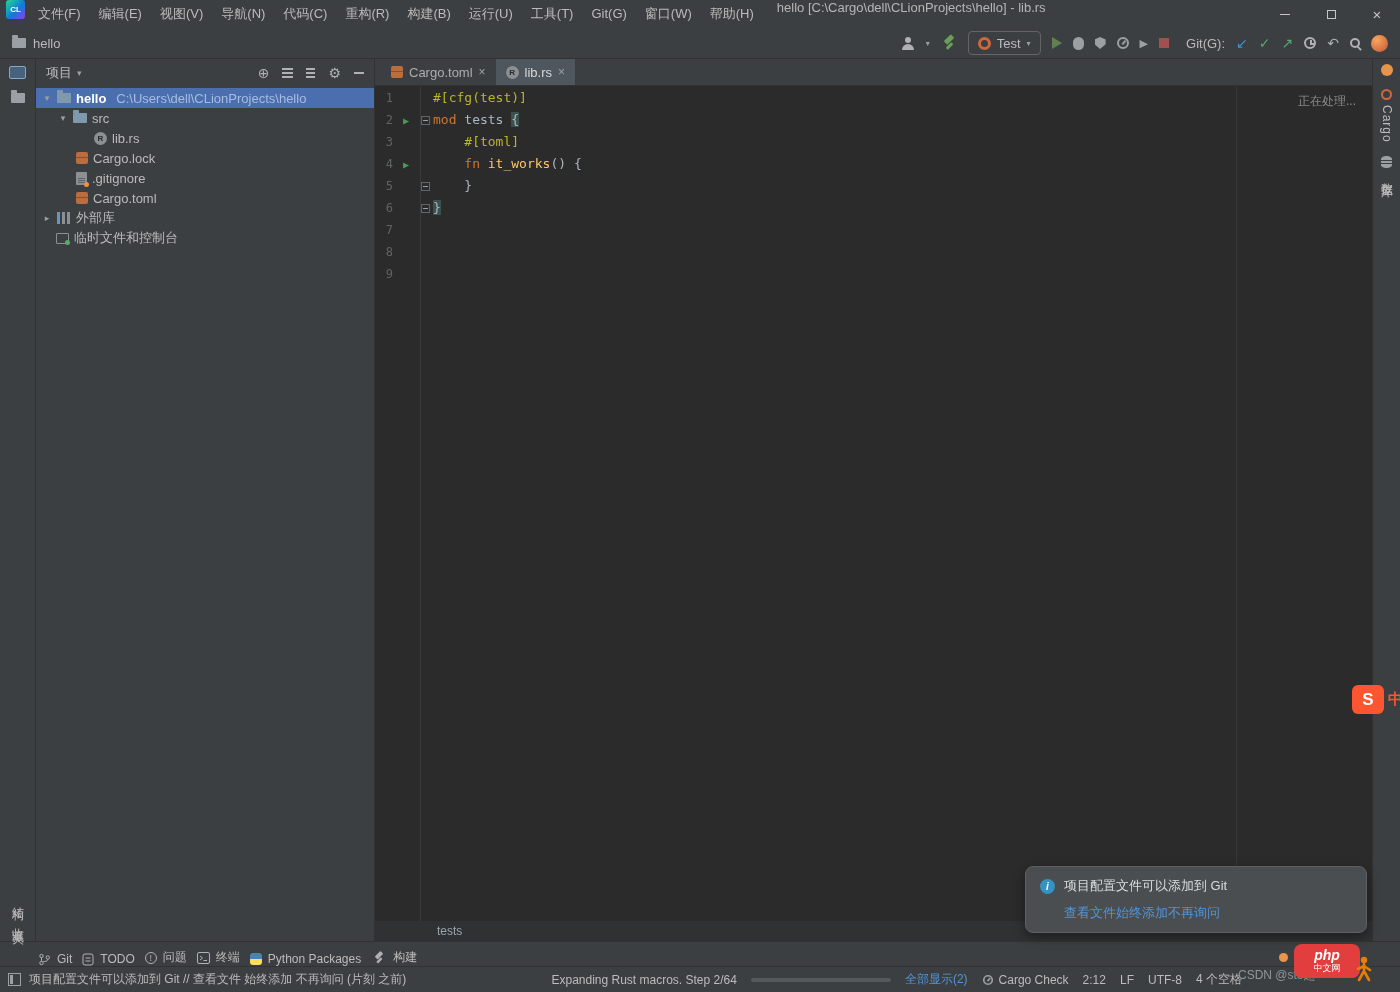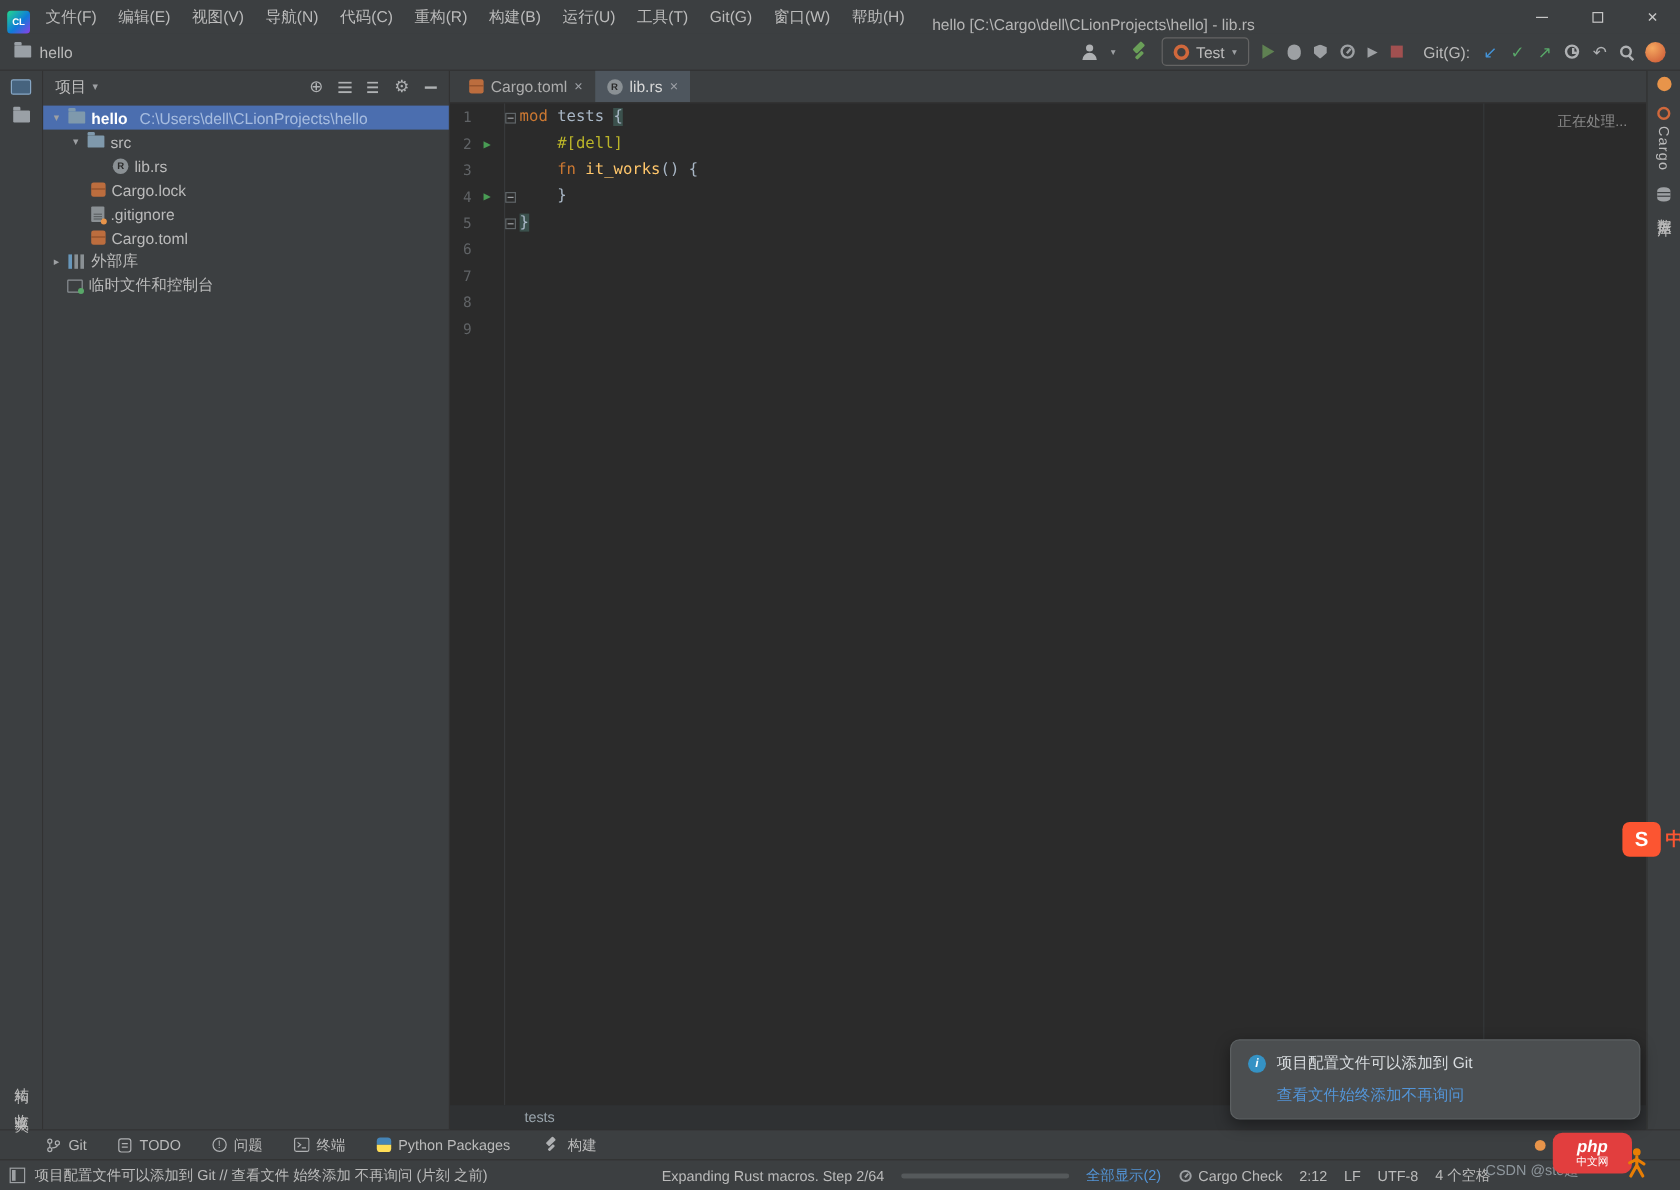--- a/index.html
+++ b/index.html
@@ -1,21 +1,21 @@
 <!DOCTYPE html>
 <html><head>
 <meta charset="utf-8">
 <style>
 *{box-sizing:border-box;margin:0;padding:0}
 html,body{background:#1e1e1e}
 [data-interactable="true"]{cursor:pointer}
 .window{position:relative;width:1400px;height:992px;background:#3c3f41;font-family:"Liberation Sans","DejaVu Sans",sans-serif;color:#bbbbbb;overflow:hidden;user-select:none}
 
 
-.title-bar{height:28px;display:flex;align-items:flex-end;background:#3c3f41;padding-left:6px}
+.title-bar{height:28px;display:flex;align-items:flex-start;background:#3c3f41;padding-left:6px}
 .app-icon{width:19px;height:19px;border-radius:3px;background:linear-gradient(135deg,#22d88f,#0f7bd8 55%,#8f3ee8);color:#fff;font-size:8px;font-weight:bold;display:flex;align-items:center;justify-content:center;margin-right:4px;flex:none}
 .menu-bar{display:flex;align-items:center}
 .menu-item{padding:0 9px;font-size:13px;line-height:28px;color:#bbbbbb;white-space:nowrap}
 .window-title{margin-left:14px;font-size:13px;color:#b5b5b5;white-space:nowrap;overflow:hidden}
 .window-controls{margin-left:auto;display:flex;height:28px;flex:none}
 .win-btn{width:46px;display:flex;align-items:center;justify-content:center;color:#c6c6c6;font-size:15px}
 .win-min-glyph{display:block;width:10px;height:1px;background:#c6c6c6}
 .win-max-glyph{display:block;width:9px;height:9px;border:1px solid #c6c6c6}
 
 
@@ -114,21 +114,21 @@
 
 .right-stripe{width:28px;border-left:1px solid #323232;background:#3c3f41;display:flex;flex-direction:column;align-items:center;padding-top:5px;gap:13px;flex:none}
 .notif-dot{width:12px;height:12px;border-radius:50%;background:#e8944a;flex:none}
 .v-btn{display:flex;flex-direction:column;align-items:center;gap:5px;color:#bbbbbb;font-size:12px}
 .v-btn .txt{writing-mode:vertical-rl;text-orientation:mixed;letter-spacing:1px}
 .icon-cargo-ring.small{width:11px;height:11px;border-width:2.5px}
 .icon-db{width:11px;height:12px;background:#9da0a3;border-radius:5px/3px;position:relative;display:inline-block}
 .icon-db::after{content:"";position:absolute;left:0;top:4px;width:11px;height:1px;background:#3c3f41;box-shadow:0 3px 0 #3c3f41}
 
 
-.tool-bar{height:25px;border-top:1px solid #323232;display:flex;align-items:center;background:#3c3f41;padding:0 12px 0 38px;gap:26px;font-size:12px}
+.tool-bar{height:25px;border-top:1px solid #323232;display:flex;align-items:flex-end;background:#3c3f41;padding:0 12px 0 38px;gap:10px;font-size:12px}
 .tw-item{display:flex;align-items:center;gap:6px;color:#bbbbbb;white-space:nowrap}
 .tw-right{margin-left:auto;margin-right:46px}
 .ic-warn{width:12px;height:12px;border-radius:50%;border:1px solid #afb1b3;color:#afb1b3;font-size:9px;display:flex;align-items:center;justify-content:center}
 .ic-py{width:12px;height:12px;position:relative;display:inline-block}
 .ic-py::before{content:"";position:absolute;top:0;left:0;width:12px;height:6px;background:#4584b6;border-radius:3px 3px 0 0}
 .ic-py::after{content:"";position:absolute;bottom:0;left:0;width:12px;height:6px;background:#ffde57;border-radius:0 0 3px 3px}
 .badge-dot{width:9px;height:9px;border-radius:50%;background:#e8944a;display:inline-block}
 
 .status-bar{height:26px;border-top:1px solid #323232;display:flex;align-items:center;background:#3c3f41;padding:0 158px 0 8px;font-size:12px}
 .sb-left{display:flex;align-items:center;gap:8px;white-space:nowrap}
@@ -336,22 +336,23 @@
             <div class="gutter-row">
               <span class="lnum" data-interactable="false">8</span>
               <span class="lmark"></span>
             </div>
             <div class="gutter-row">
               <span class="lnum" data-interactable="false">9</span>
               <span class="lmark"></span>
             </div>
           </div>
         <div class="editor-code" data-interactable="true">
+            <div class="code-row" data-interactable="false"><span class="tk-attr">#[cfg(test)]</span></div>
             <div class="code-row" data-interactable="false"><span class="fold-box" data-interactable="true"></span><span class="tk-kw">mod</span><span class="tk-pl"> tests </span><span class="tk-brace">{</span></div>
-            <div class="code-row" data-interactable="false"><span class="tk-pl">    </span><span class="tk-attr">#[dell]</span></div>
+            <div class="code-row" data-interactable="false"><span class="tk-pl">    </span><span class="tk-attr">#[toml]</span></div>
             <div class="code-row" data-interactable="false"><span class="tk-pl">    </span><span class="tk-kw">fn</span><span class="tk-pl"> </span><span class="tk-fn">it_works</span><span class="tk-pl">() {</span></div>
             <div class="code-row" data-interactable="false"><span class="fold-box" data-interactable="true"></span><span class="tk-pl">    }</span></div>
             <div class="code-row" data-interactable="false"><span class="fold-box" data-interactable="true"></span><span class="tk-brace">}</span></div>
             <div class="code-row" data-interactable="false"></div>
           </div>
         <div class="processing" data-interactable="false">正在处理...</div>
       </div>
       <div class="breadcrumbs" data-interactable="false">
         <span data-interactable="true">tests</span>
       </div>

